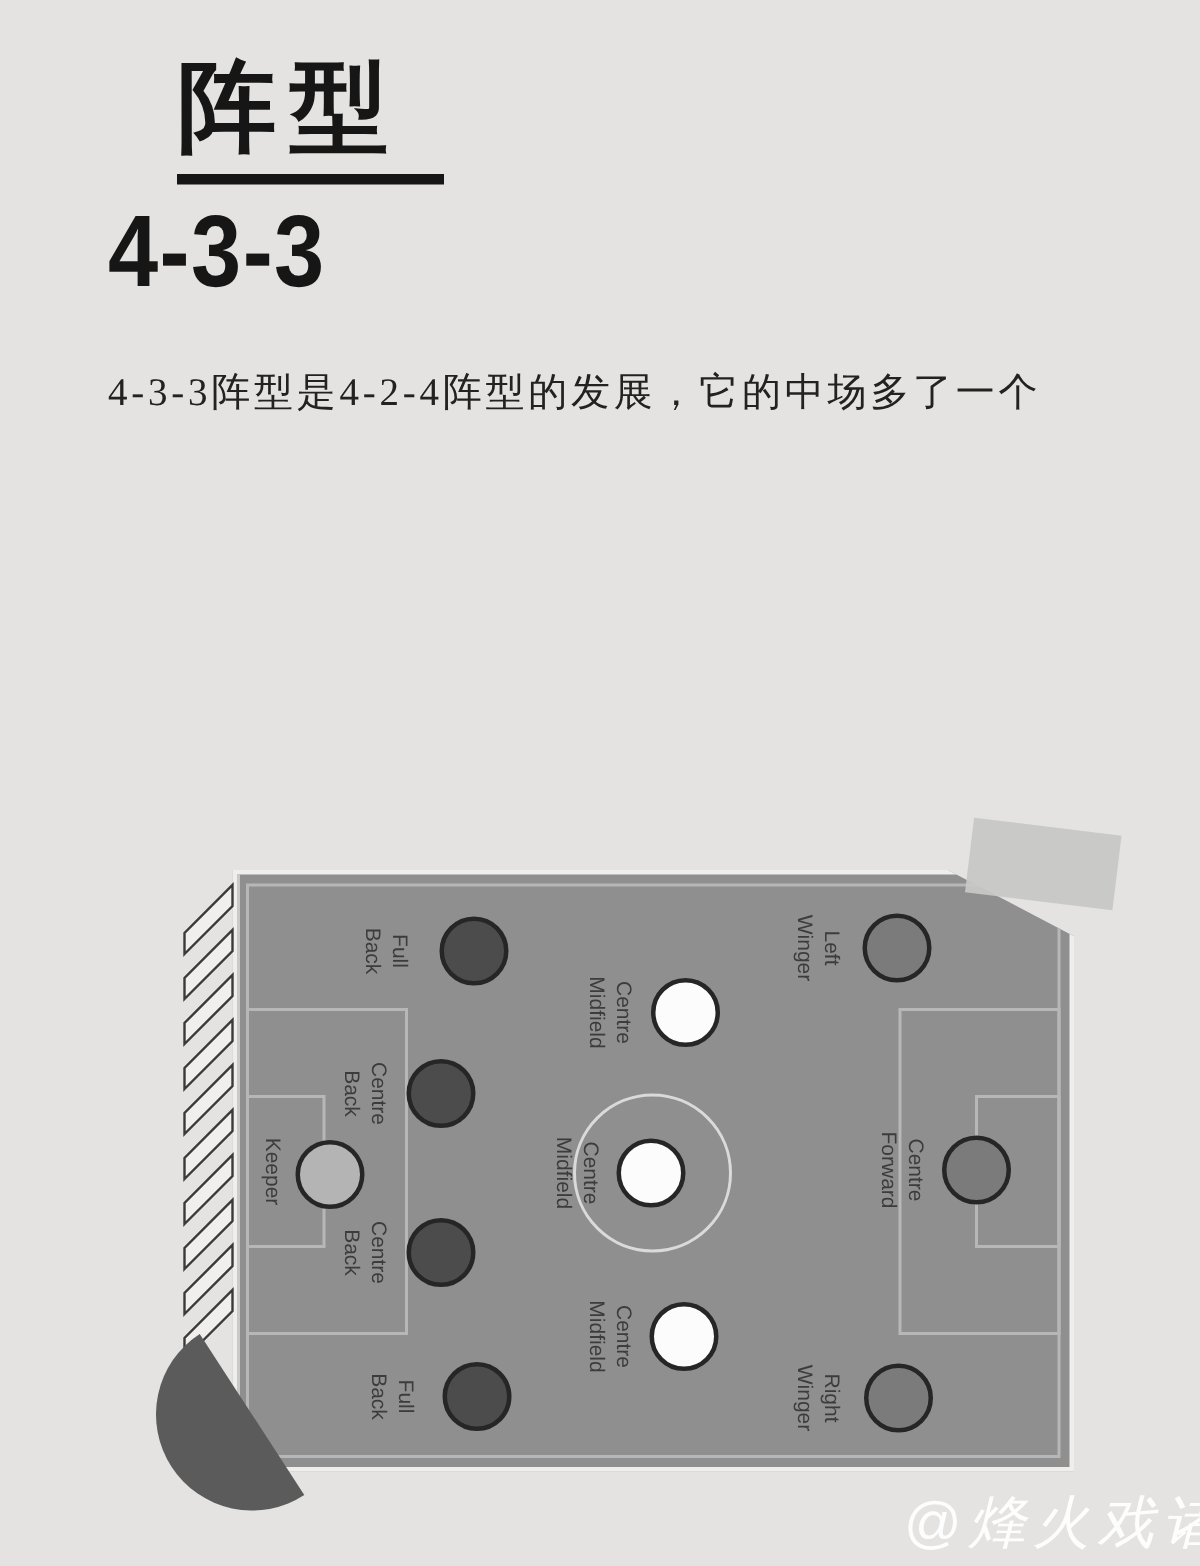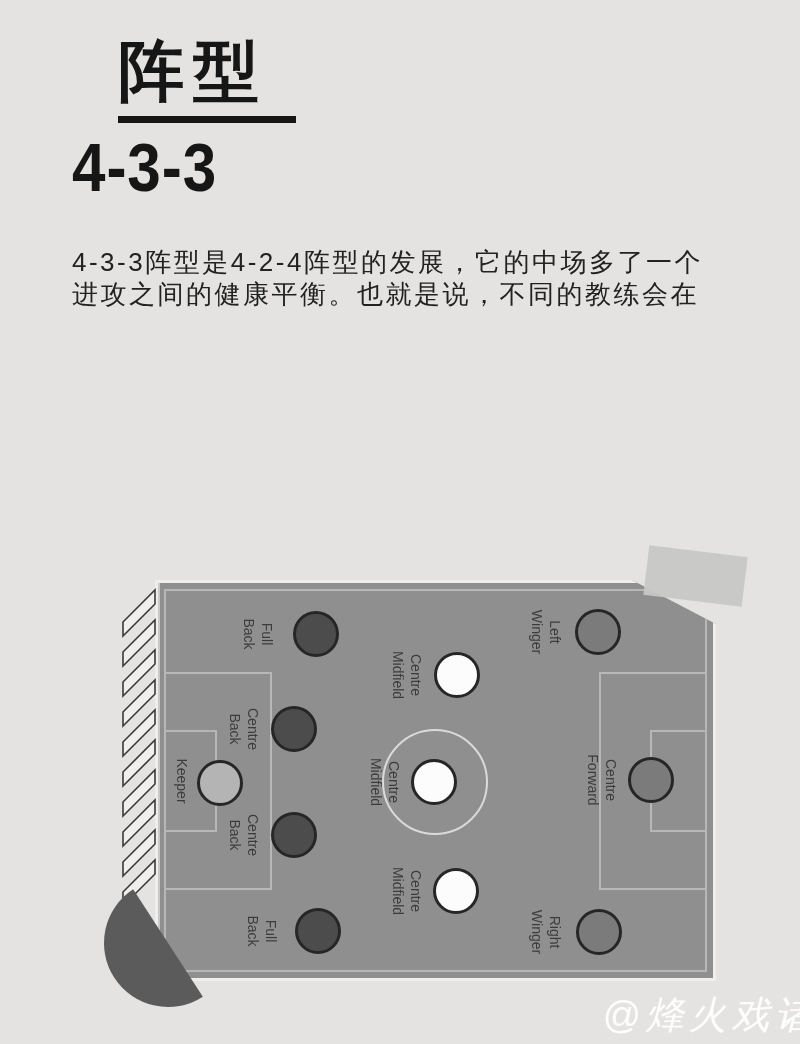--- a/index.html
+++ b/index.html
@@ -11,21 +11,21 @@
   }
   html,body{margin:0;padding:0;}
   body{width:800px;height:1044px;position:relative;overflow:hidden;background:var(--page-bg);
        font-family:"Liberation Sans",sans-serif;}
   .title{position:absolute;left:72px;top:40px;font-size:66px;font-weight:900;color:var(--title-text);
          letter-spacing:9px;line-height:1.12;display:inline-block;border-bottom:7px solid var(--title-text);
          padding:0 28px 2px 0;font-family:Liberation Mono, monospace;margin-left:46px;}
   .subtitle{position:absolute;left:72px;top:128px;font-size:64px;font-weight:800;color:var(--title-text);
             letter-spacing:1px;transform:scale(.94,1.06);transform-origin:left top;}
   .para{position:absolute;left:72px;top:246px;width:680px;color:var(--body-text);
-        font-family:Liberation Sans, sans-serif;font-size:26px;line-height:32px;letter-spacing:2.5px;}
+        font-family:Liberation Serif, serif;font-size:26px;line-height:32px;letter-spacing:2.5px;}
   .para .line{white-space:pre;}
   
   .pitch{position:absolute;left:155px;top:580px;width:561px;height:401px;box-sizing:border-box;
          background:var(--pitch);border:3px solid var(--photo-border);
          clip-path:polygon(0 0,85% 0,100% 11%,100% 100%,0 100%);z-index:2;}
   .field{position:absolute;left:0;top:0;width:555px;height:395px;}
   .pline{position:absolute;box-sizing:border-box;border:2px solid var(--pitch-line);}
   .touchline{left:6px;top:6px;width:543px;height:383px;}
   .halfway{left:273px;top:6px;width:2px;height:383px;background:var(--halfway-line);border:none;}
   .centre-circle{left:224px;top:146px;width:106px;height:106px;border-radius:50%;
@@ -54,21 +54,20 @@
              border-bottom:3px solid currentColor;padding:0 4px 4px 2px;white-space:nowrap;margin-left:44px;}
 </style>
 </head>
 <body>
 
 <div class="title">阵型</div>
 <div class="subtitle">4-3-3</div>
 
 <div class="para" id="para">
     <div class="line">4-3-3阵型是4-2-4阵型的发展，它的中场多了一个</div>
-    <div class="line">进攻之间的健康平衡。也就是说，不同的教练会在</div>
   </div>
 
 <div class="hatch">
   <svg id="hatch-svg" width="40" height="326" viewBox="0 0 40 326">
       <path d="M4 52 L36 20 L36 6 L4 38 Z" fill="rgba(246,246,245,0.65)" stroke="#3a3a3a" stroke-width="1.6"></path>
       <path d="M4 82 L36 50 L36 36 L4 68 Z" fill="rgba(246,246,245,0.65)" stroke="#3a3a3a" stroke-width="1.6"></path>
       <path d="M4 112 L36 80 L36 66 L4 98 Z" fill="rgba(246,246,245,0.65)" stroke="#3a3a3a" stroke-width="1.6"></path>
       <path d="M4 142 L36 110 L36 96 L4 128 Z" fill="rgba(246,246,245,0.65)" stroke="#3a3a3a" stroke-width="1.6"></path>
       <path d="M4 172 L36 140 L36 126 L4 158 Z" fill="rgba(246,246,245,0.65)" stroke="#3a3a3a" stroke-width="1.6"></path>
       <path d="M4 202 L36 170 L36 156 L4 188 Z" fill="rgba(246,246,245,0.65)" stroke="#3a3a3a" stroke-width="1.6"></path>

